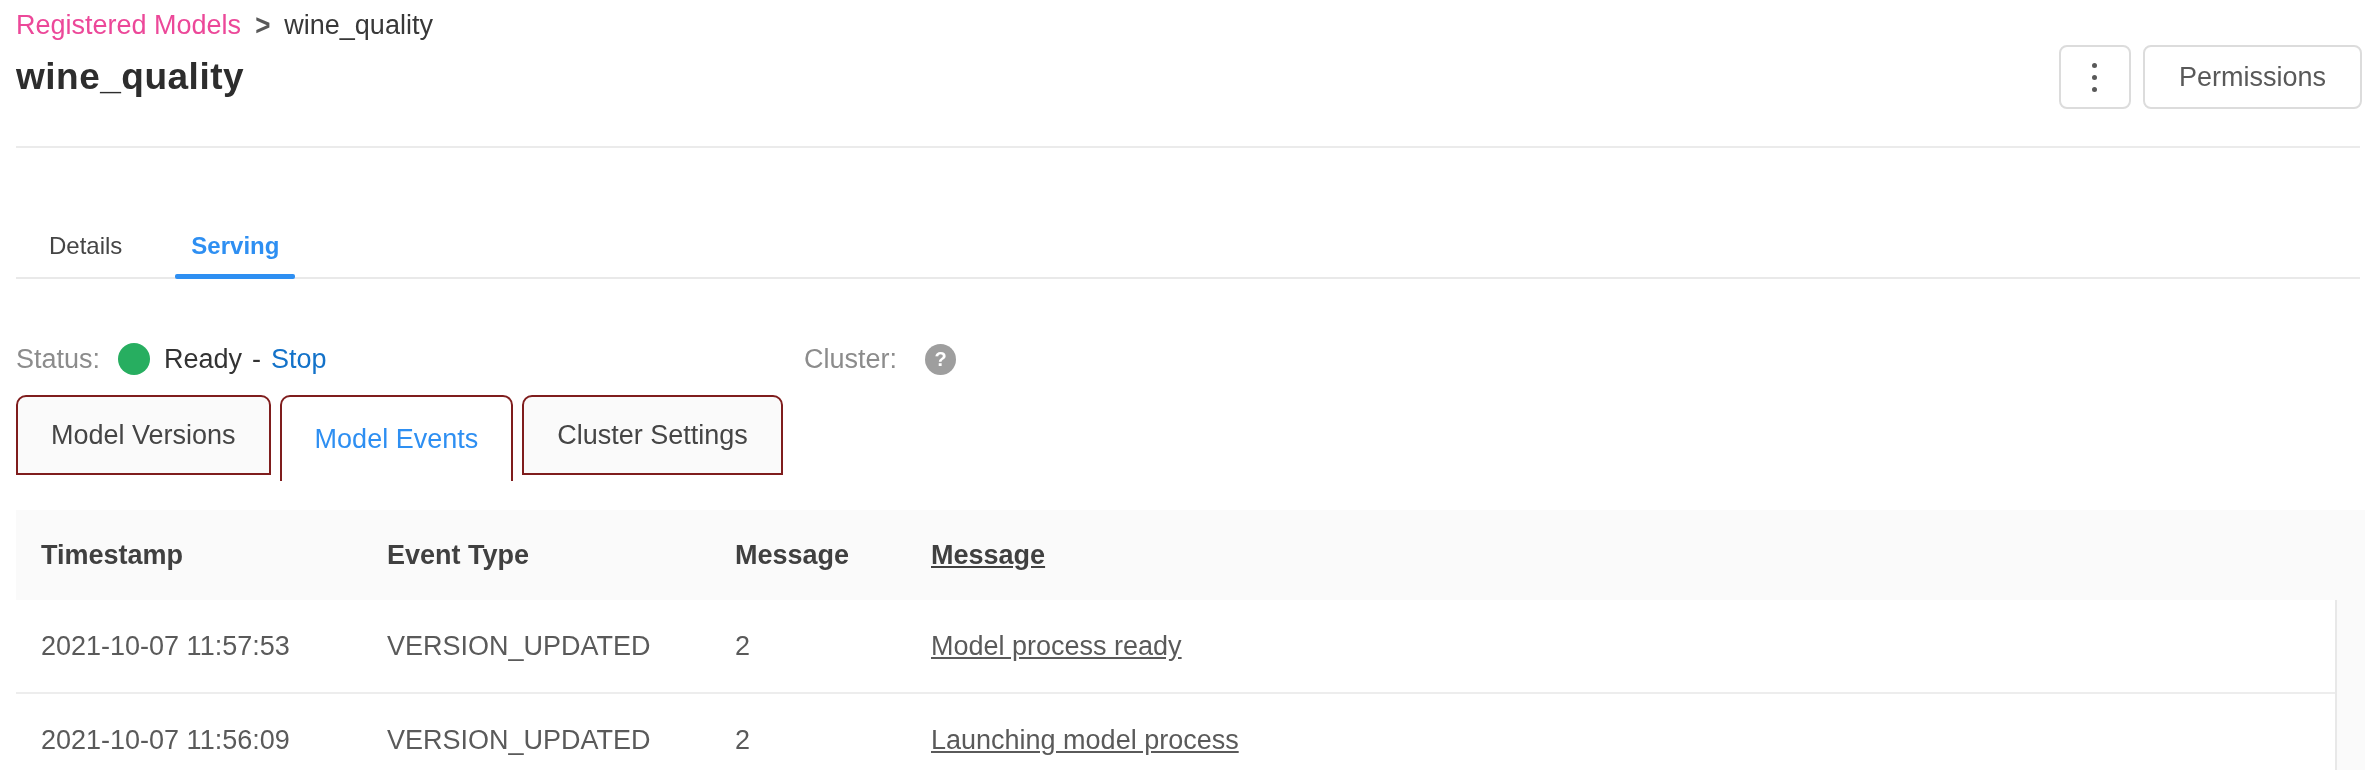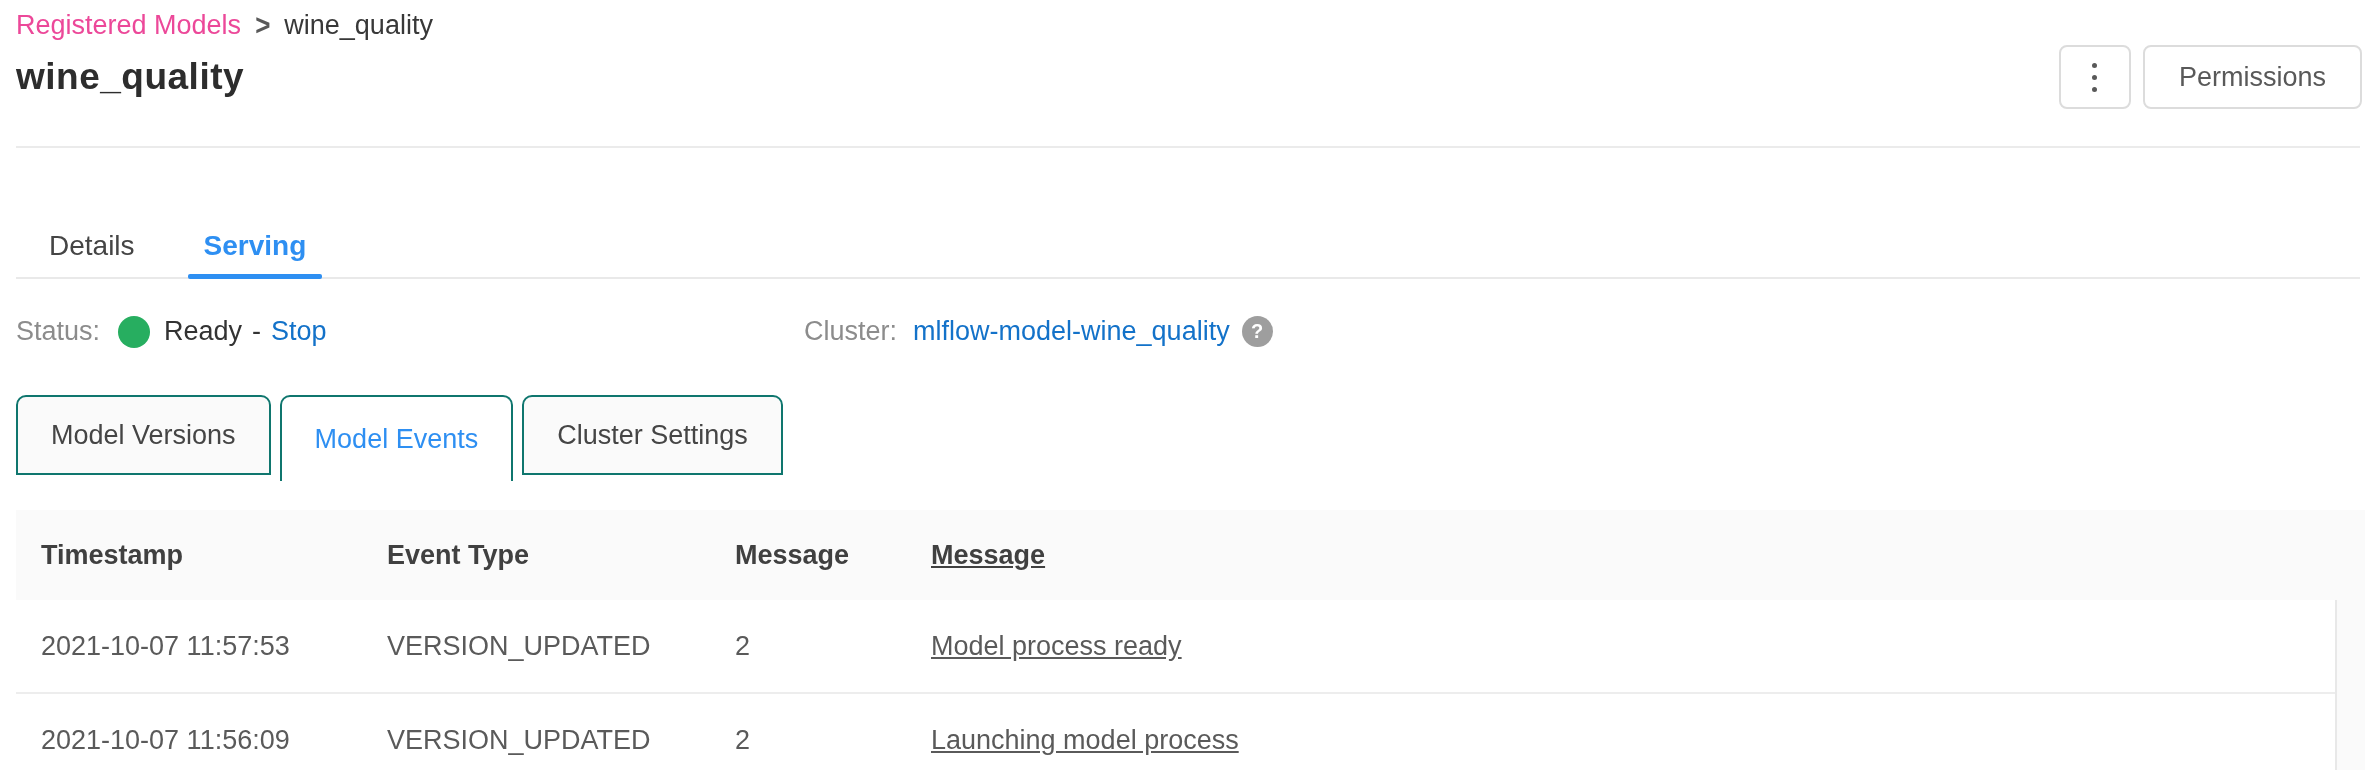--- a/index.html
+++ b/index.html
@@ -19,38 +19,38 @@
   .actions { display:flex; gap:12px; }
   .btn { height:64px; background:#fff; border:2px solid #dcdcdc; border-radius:8px; display:flex; align-items:center; justify-content:center; cursor:pointer; }
   .btn-kebab { width:72px; flex-direction:column; gap:7px; }
   .btn-kebab i { width:5px; height:5px; border-radius:50%; background:#595959; display:block; }
   .btn-permissions { padding:0 34px; font-size:27px; color:#595959; }
 
   .title-divider { position:absolute; left:16px; right:12px; top:146px; border-top:2px solid #ebebeb; }
 
   
   .tabs { position:absolute; left:16px; right:12px; top:214px; height:65px; display:flex; border-bottom:2px solid #e9e9e9; }
-  .tab { position:relative; display:flex; align-items:center; padding:0 16px; margin-left:17px; margin-right:20px; font-size:28px; color:#454545; cursor:pointer; }
+  .tab { position:relative; display:flex; align-items:center; padding:0 16px; margin-left:17px; margin-right:20px; font-size:24px; color:#454545; cursor:pointer; }
   .tab.active { color:#2e8ff2; font-weight:700; }
   .tab.active::after { content:''; position:absolute; left:0; right:0; bottom:-2px; height:5px; background:#2e8ff2; border-radius:2px; }
 
   
-  .status-row { position:absolute; left:16px; right:12px; top:316px; height:46px; display:flex; align-items:flex-start; font-size:27px; }
+  .status-row { position:absolute; left:16px; right:12px; top:329px; height:46px; display:flex; align-items:flex-end; font-size:27px; }
   .status-label, .cluster-label { color:#8c8c8c; }
   .status-dot { width:32px; height:32px; border-radius:50%; background:#27ae60; margin:0 14px 0 18px; }
   .status-value { color:#333; }
   .status-sep { color:#333; margin:0 10px; }
   .link { color:#1372c9; cursor:pointer; text-decoration:none; }
   .cluster-group { position:absolute; left:788px; display:flex; align-items:center; }
   .cluster-group .cluster-label { margin-right:16px; }
   .help-icon { width:31px; height:31px; border-radius:50%; background:#9e9e9e; color:#fff; font-size:20px; font-weight:700; display:flex; align-items:center; justify-content:center; margin-left:12px; cursor:pointer; }
 
   
   .subtabs { position:absolute; left:16px; top:395px; height:86px; display:flex; align-items:flex-start; gap:9px; }
-  .subtab { height:80px; display:flex; align-items:center; padding:2px 33px; font-size:27px; color:#454545; background:#fafafa; border:2px solid #0f766e; border-radius:10px 10px 0 0; cursor:pointer; }
+  .subtab { height:80px; display:flex; align-items:center; padding:2px 33px; font-size:27px; color:#454545; background:#fafafa; border:2px solid #7f1d1d; border-radius:10px 10px 0 0; cursor:pointer; }
   .subtab.active { height:86px; background:#fff; color:#2e8ff2; border-bottom:none; z-index:2; }
 
   
   .table { position:absolute; left:16px; top:510px; width:2349px; }
   .thead { height:90px; background:#fafafa; display:flex; align-items:center; font-size:27px; font-weight:700; color:#404040; }
   .trow { height:94px; background:#fff; display:flex; align-items:center; font-size:27px; color:#5a5a5a; border-bottom:2px solid #ededed; }
   .trow:last-child { border-bottom:none; }
   .c1 { width:371px; padding-left:25px; }
   .c2 { width:348px; }
   .c3 { width:196px; }
@@ -90,21 +90,20 @@
 
   <div class="status-row">
     <span class="status-label">Status:</span>
     <span class="status-dot"></span>
     <span class="status-value">Ready</span>
     <span class="status-sep">-</span>
     <a class="link">Stop</a>
 
     <div class="cluster-group">
       <span class="cluster-label">Cluster:</span>
-      <a class="link">mlflow-model-wine_quality</a>
       <span class="help-icon">?</span>
     </div>
   </div>
 
   <div class="subtabs">
     <div class="subtab">Model Versions</div>
     <div class="subtab active">Model Events</div>
     <div class="subtab">Cluster Settings</div>
   </div>
 

